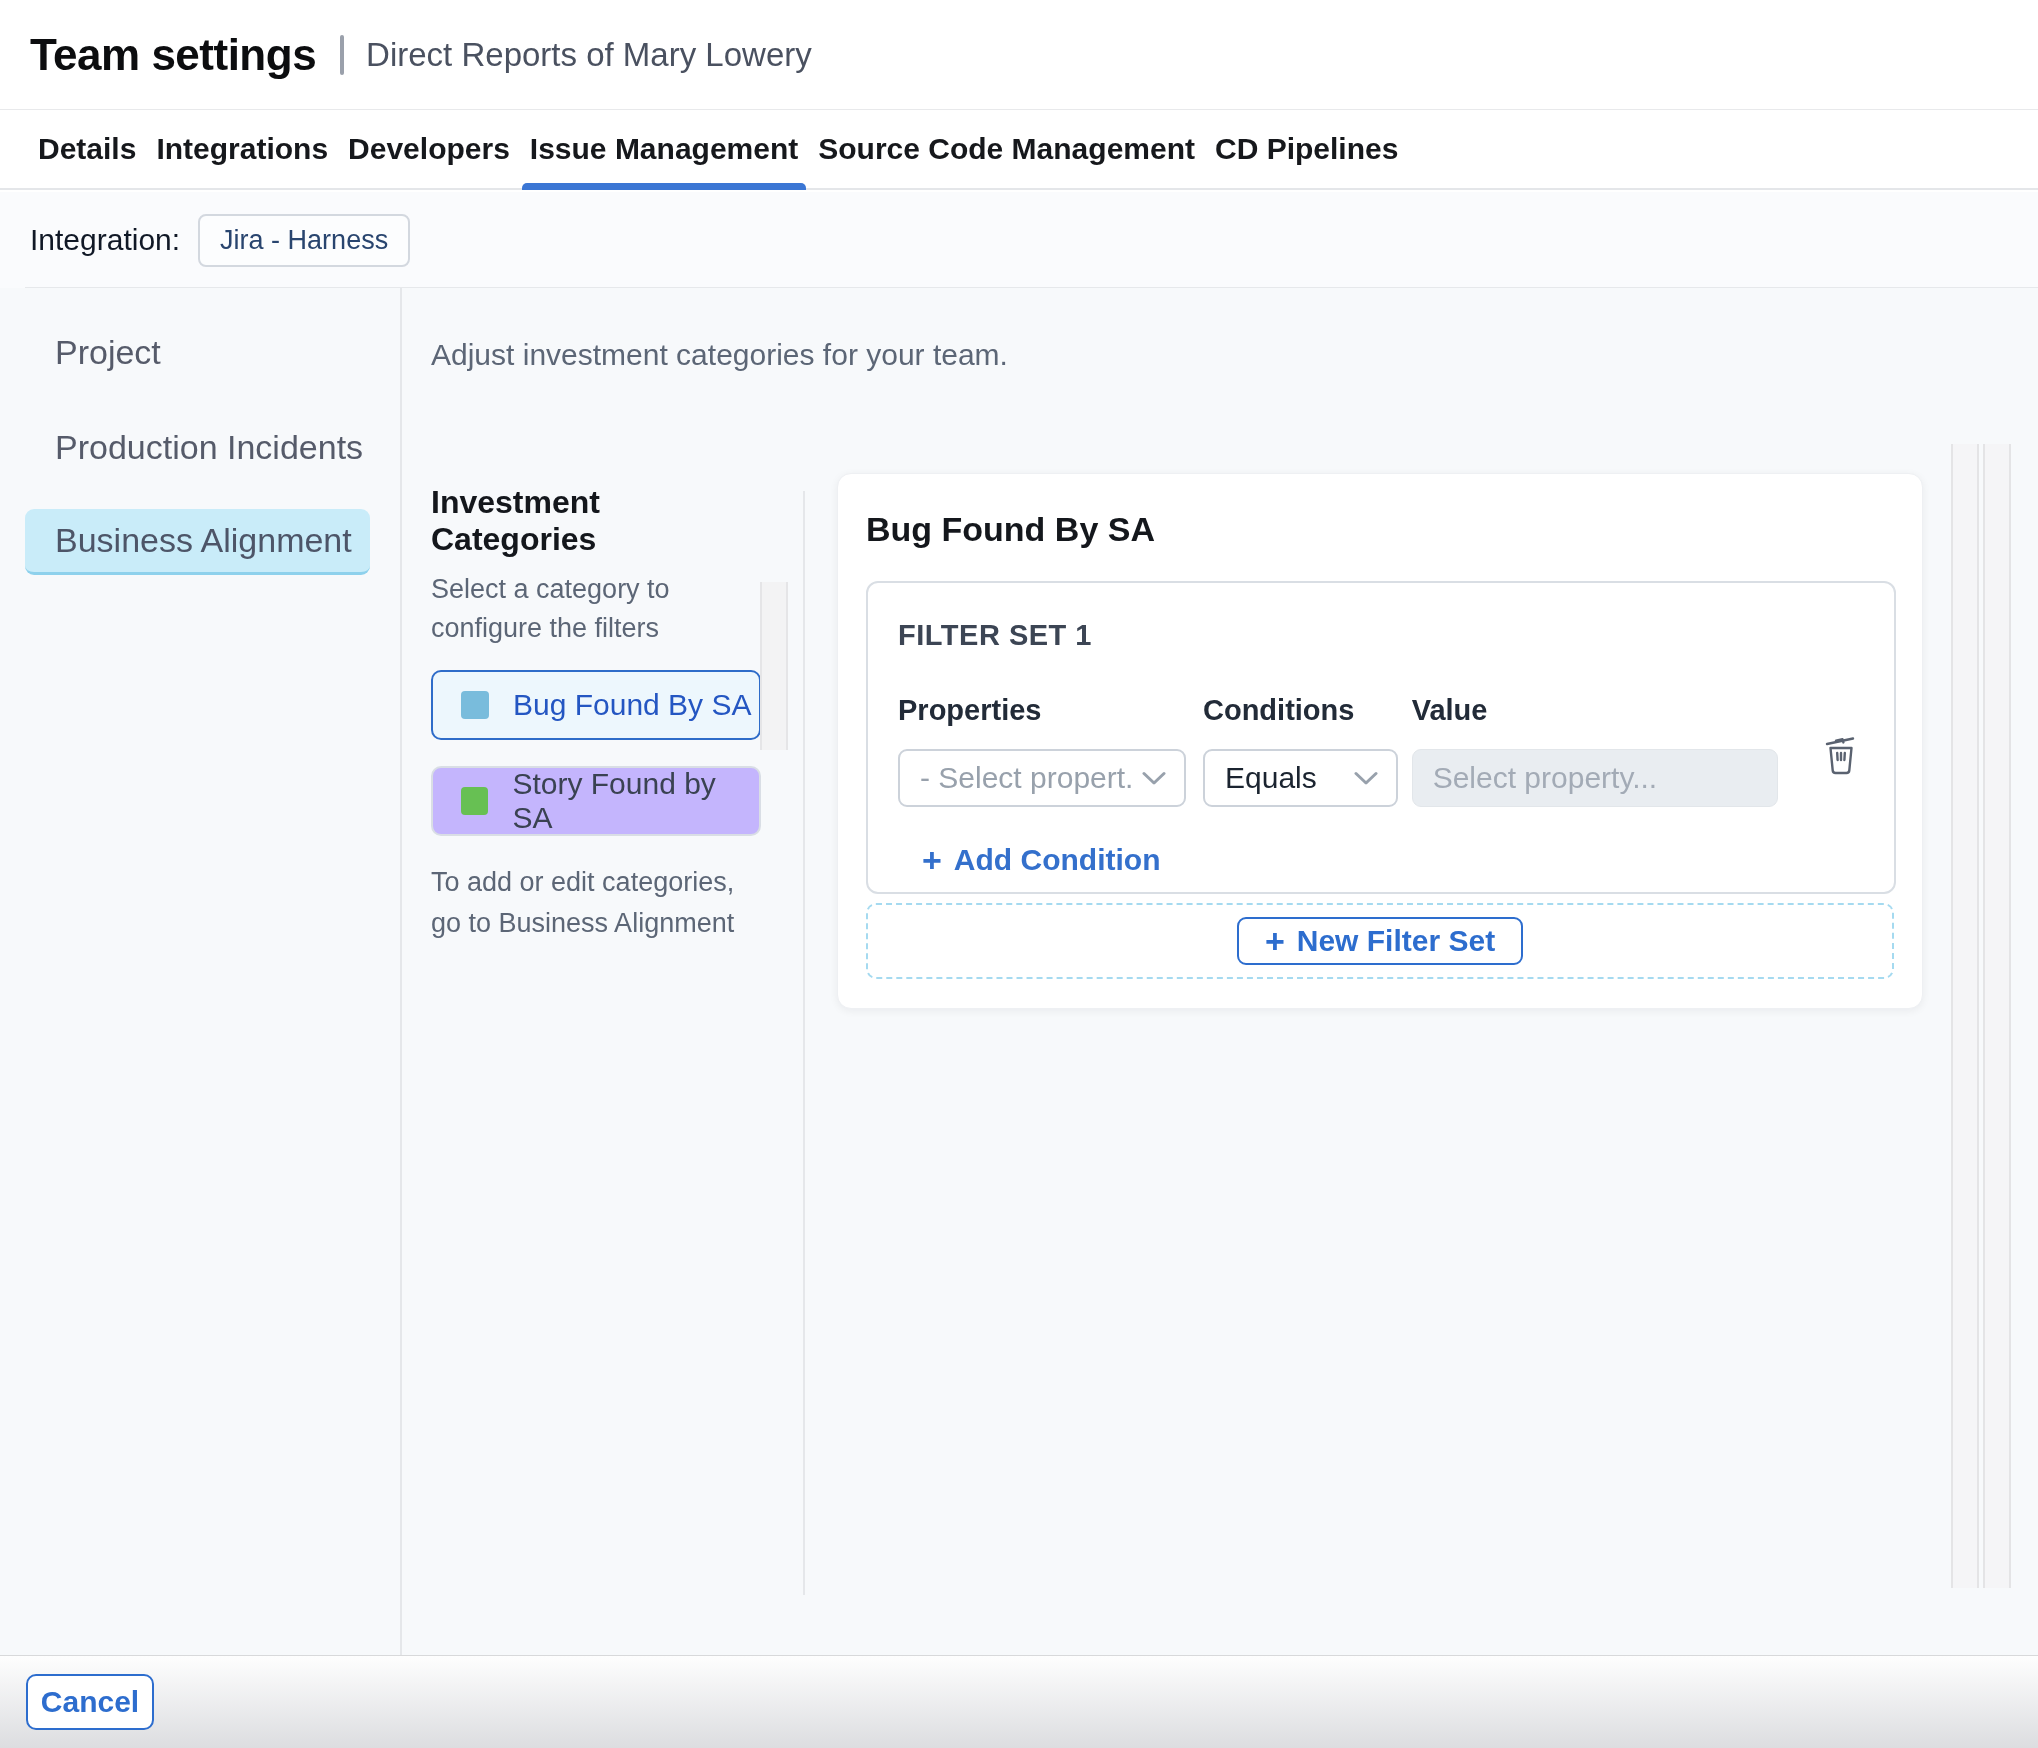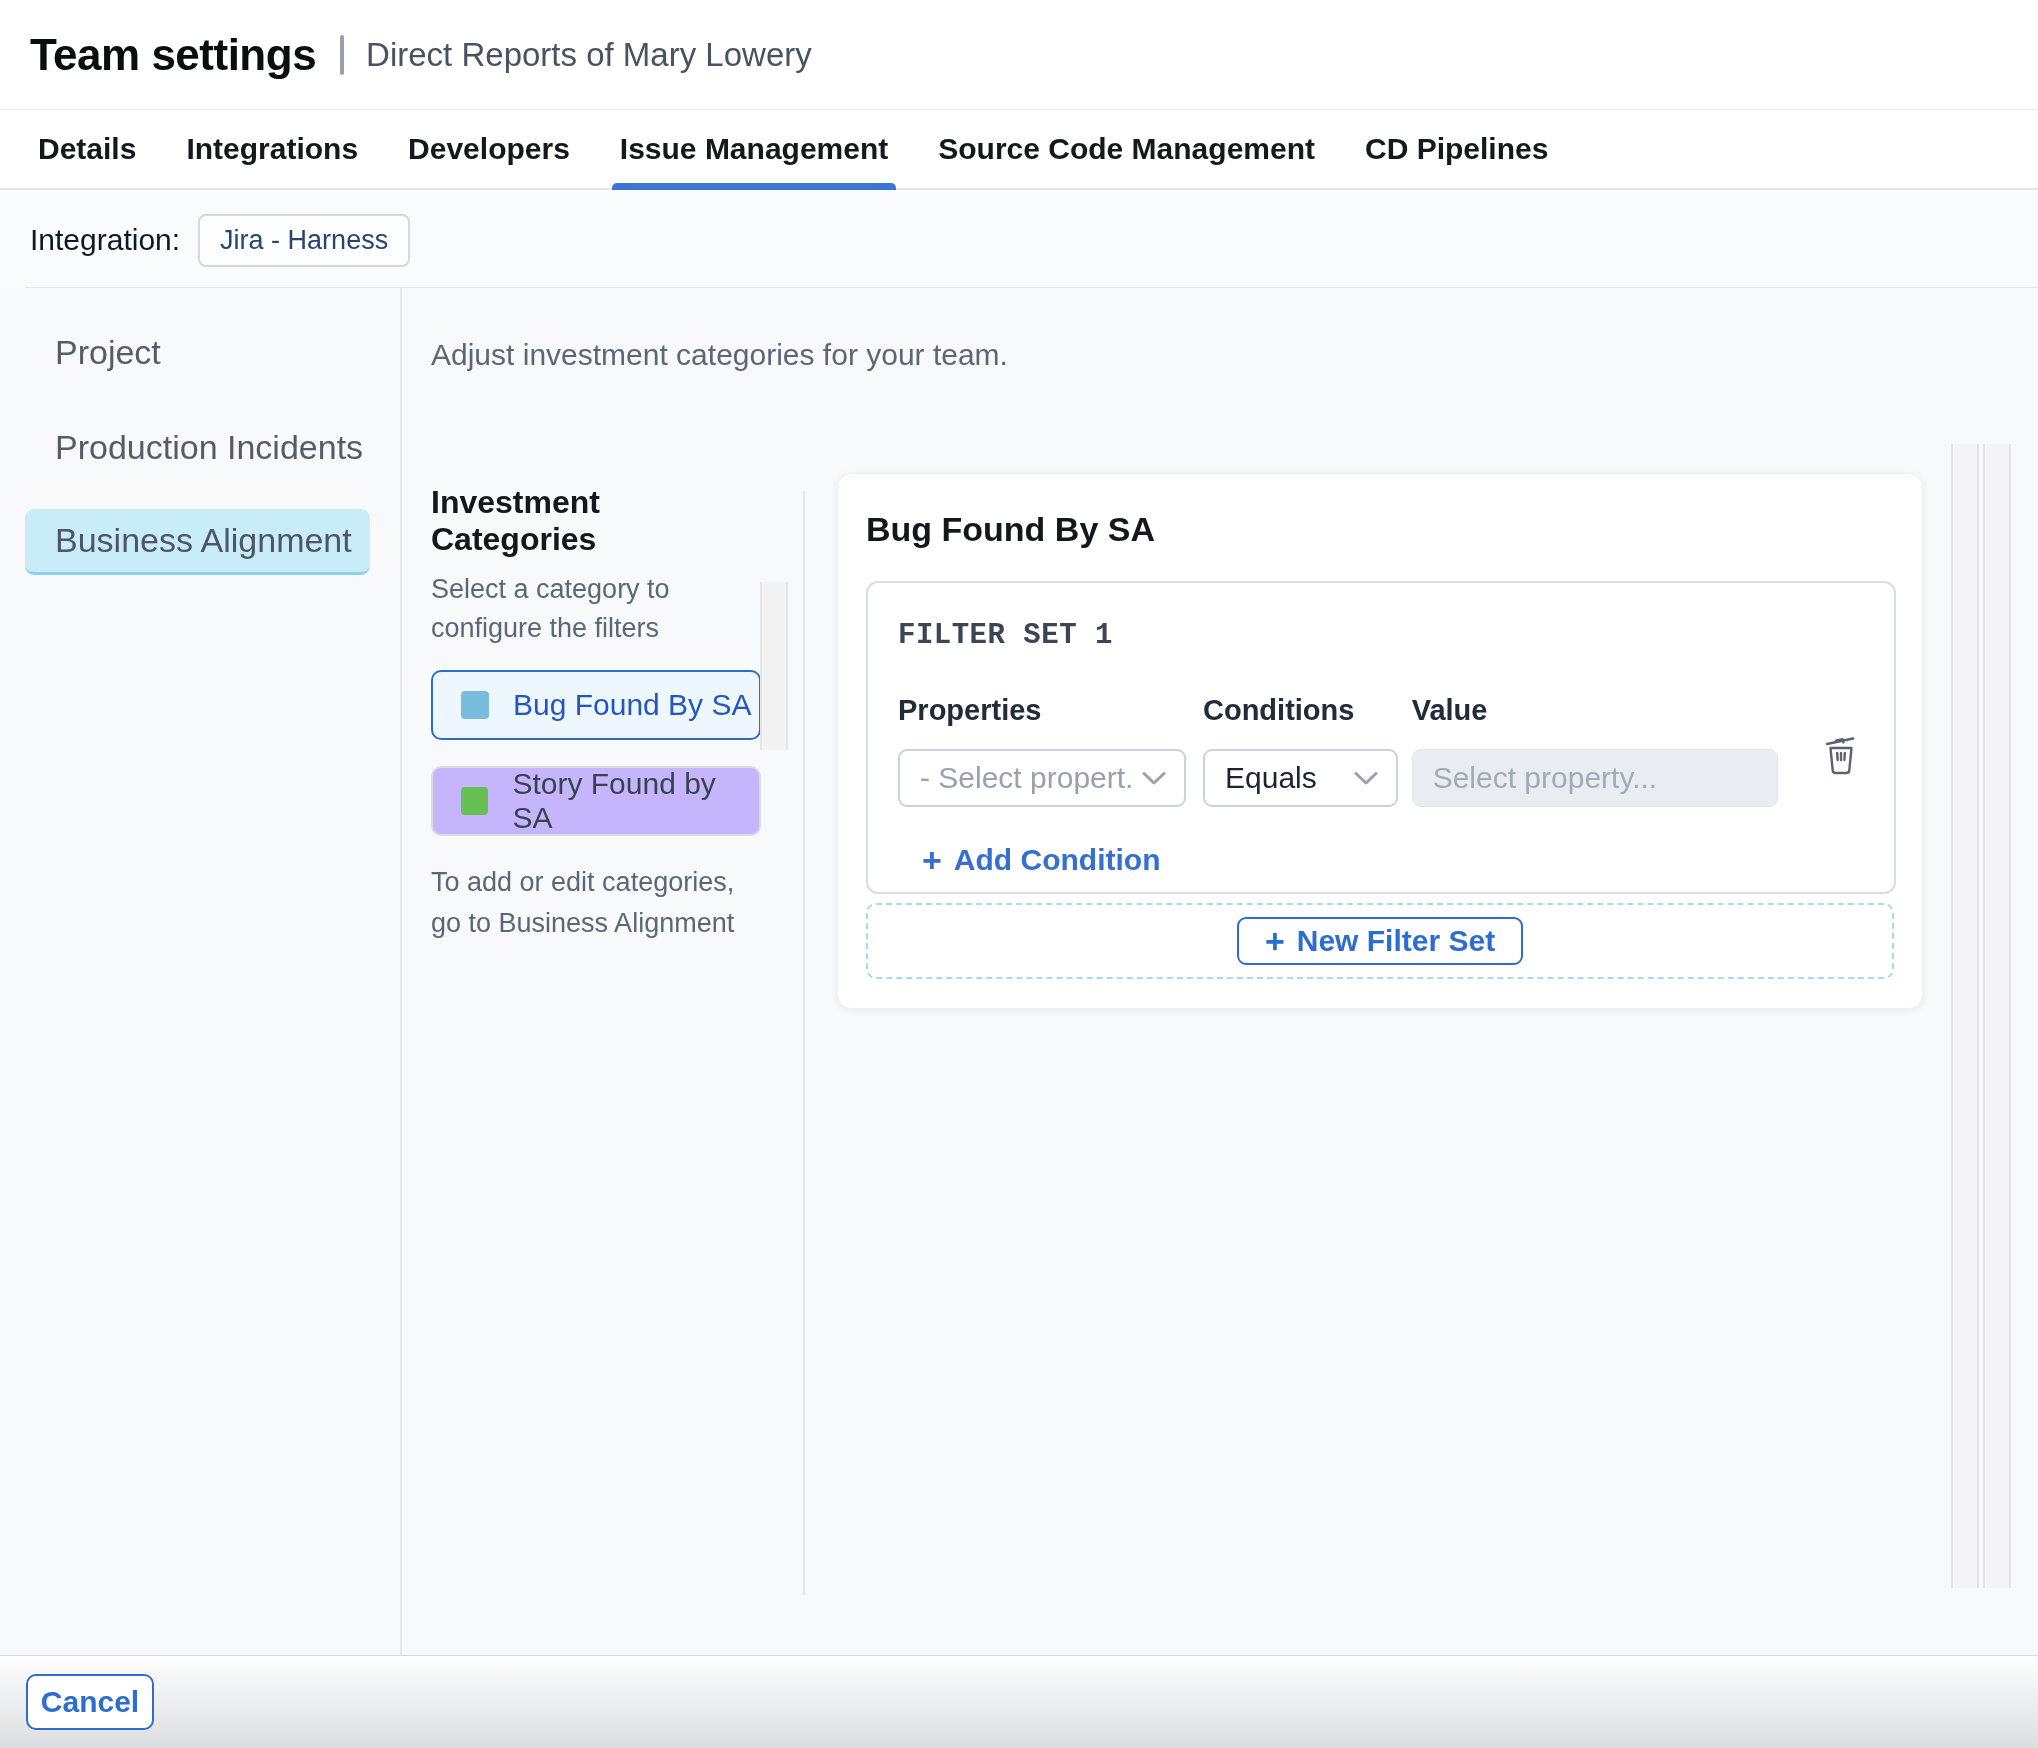--- a/index.html
+++ b/index.html
@@ -14,21 +14,21 @@
     position:absolute; left:0; top:0; width:100%; height:110px; background:#fff;
     border-bottom:1px solid #e8e9eb; display:flex; align-items:center; padding-left:30px;
   }
   .page-title { font-size:44px; font-weight:700; color:#0c0d0f; letter-spacing:-0.5px; }
   .title-sep { width:4px; height:40px; background:#9aa0ab; margin:0 22px 0 24px; border-radius:2px; }
   .page-subtitle { font-size:33px; color:#4a5160; }
 
   
   .tabs-row {
     position:absolute; left:0; top:110px; width:100%; height:80px; background:#fff;
-    border-bottom:2px solid #e4e6e9; display:flex; align-items:stretch; padding-left:38px; gap:50px;
+    border-bottom:2px solid #e4e6e9; display:flex; align-items:stretch; padding-left:38px; gap:20px;
   }
   .tab { position:relative; display:flex; align-items:center; font-size:30px; font-weight:700; color:#16181c; cursor:pointer; }
   .tab.active::after {
     content:""; position:absolute; left:-8px; right:-8px; bottom:-2px; height:7px;
     background:#3b76d4; border-radius:5px 5px 0 0;
   }
 
   
   .integration-bar {
     position:absolute; left:0; top:192px; width:100%; height:96px; background:#fafbfd;
@@ -90,21 +90,21 @@
     position:absolute; left:837px; top:185px; width:1086px; height:536px; background:#fff;
     border:1px solid #eef0f3; border-radius:14px; box-shadow:0 2px 8px rgba(16,24,40,0.06);
     padding:36px 28px 0 28px;
   }
   .filter-card-title { font-size:34px; font-weight:700; color:#14171c; }
 
   .filter-set-box {
     margin-top:32px; width:1030px; height:313px; border:2px solid #d9dee4; border-radius:12px;
     padding:36px 30px 0 30px; position:relative;
   }
-  .filter-set-label { font-size:29px; font-weight:700; color:#3c4554; letter-spacing:0.5px;font-family:Liberation Mono, monospace; }
+  .filter-set-label { font-size:29px; font-weight:700; color:#3c4554; letter-spacing:0.5px; }
 
   .filter-grid { display:flex; margin-top:42px; }
   .fcol-prop { width:288px; margin-right:17px; }
   .fcol-cond { width:195px; margin-right:14px; }
   .fcol-val  { width:367px; margin-right:40px; }
   .fcol-head { font-size:29px; font-weight:700; color:#222b38; margin-bottom:22px; }
 
   .select-control {
     height:58px; border:2px solid #ccd2da; border-radius:9px; background:#fff;
     display:flex; align-items:center; justify-content:space-between; padding:0 18px 0 20px; cursor:pointer;

